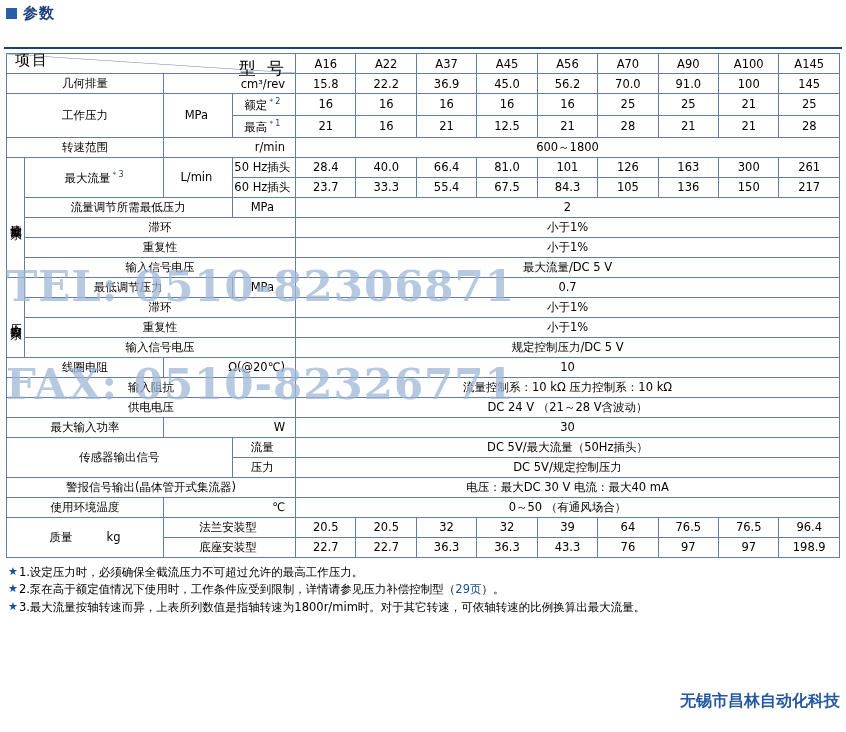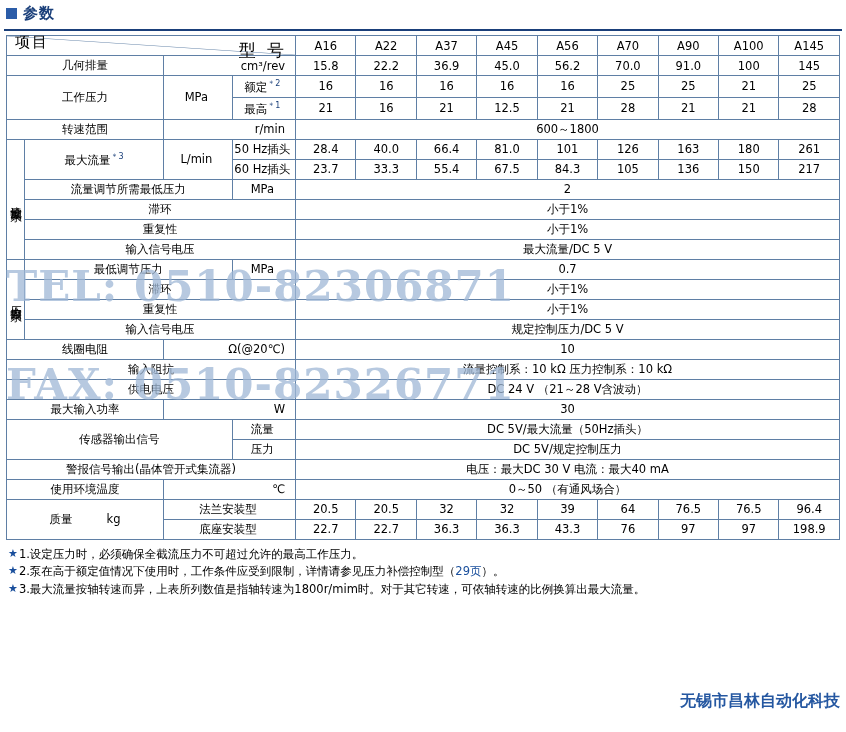--- a/index.html
+++ b/index.html
@@ -11,21 +11,21 @@
     color:#000;
     position:relative;
     overflow:hidden;
   }
   .page{position:relative;width:846px;height:732px;}
 
   
   .header{
     display:flex;align-items:center;
     padding:4px 0 4px 6px;
-    margin-bottom:2px;
+    margin-bottom:20px;
   }
   .header .sq{
     width:11px;height:11px;background:#2b5ca8;margin-right:6px;display:inline-block;
   }
   .header .title{
     font-size:15px;font-weight:bold;color:#1a3f7a;letter-spacing:1px;
   }
   .header-rule{
     height:2px;background:#1a3f7a;margin:0 4px 4px 4px;
   }
@@ -234,21 +234,21 @@
       <td class="lbl" rowspan="2"><span>最大流量</span><span class="sup">＊3</span></td>
       <td class="lbl c" rowspan="2">L/min</td>
       <td class="lbl c">50 Hz插头</td>
       <td>28.4</td>
       <td>40.0</td>
       <td>66.4</td>
       <td>81.0</td>
       <td>101</td>
       <td>126</td>
       <td>163</td>
-      <td>180</td>
+      <td>300</td>
       <td>261</td>
     </tr>
     <tr>
       <td class="lbl c">60 Hz插头</td>
       <td>23.7</td>
       <td>33.3</td>
       <td>55.4</td>
       <td>67.5</td>
       <td>84.3</td>
       <td>105</td>

